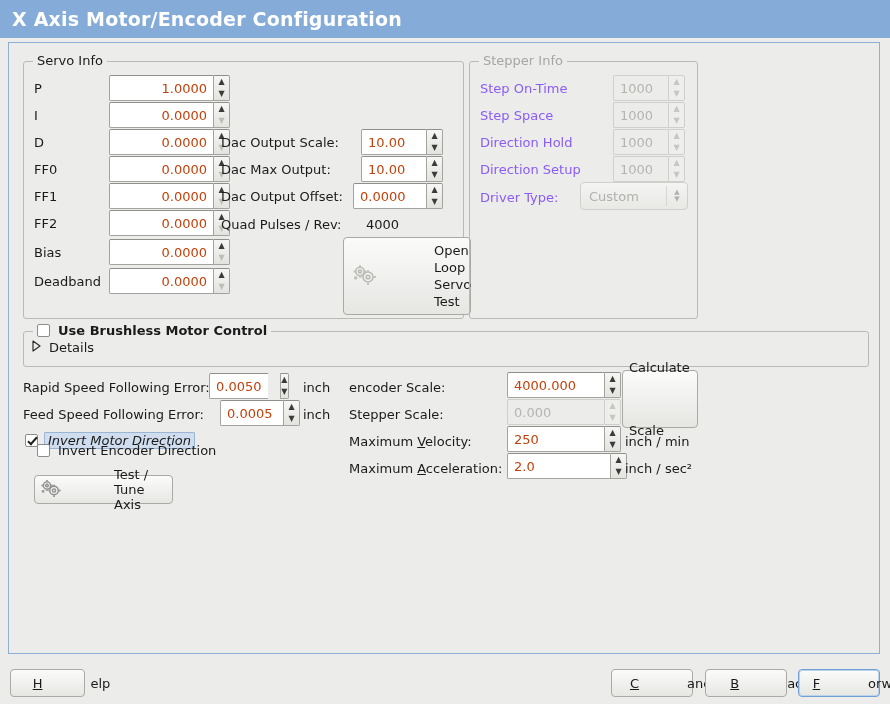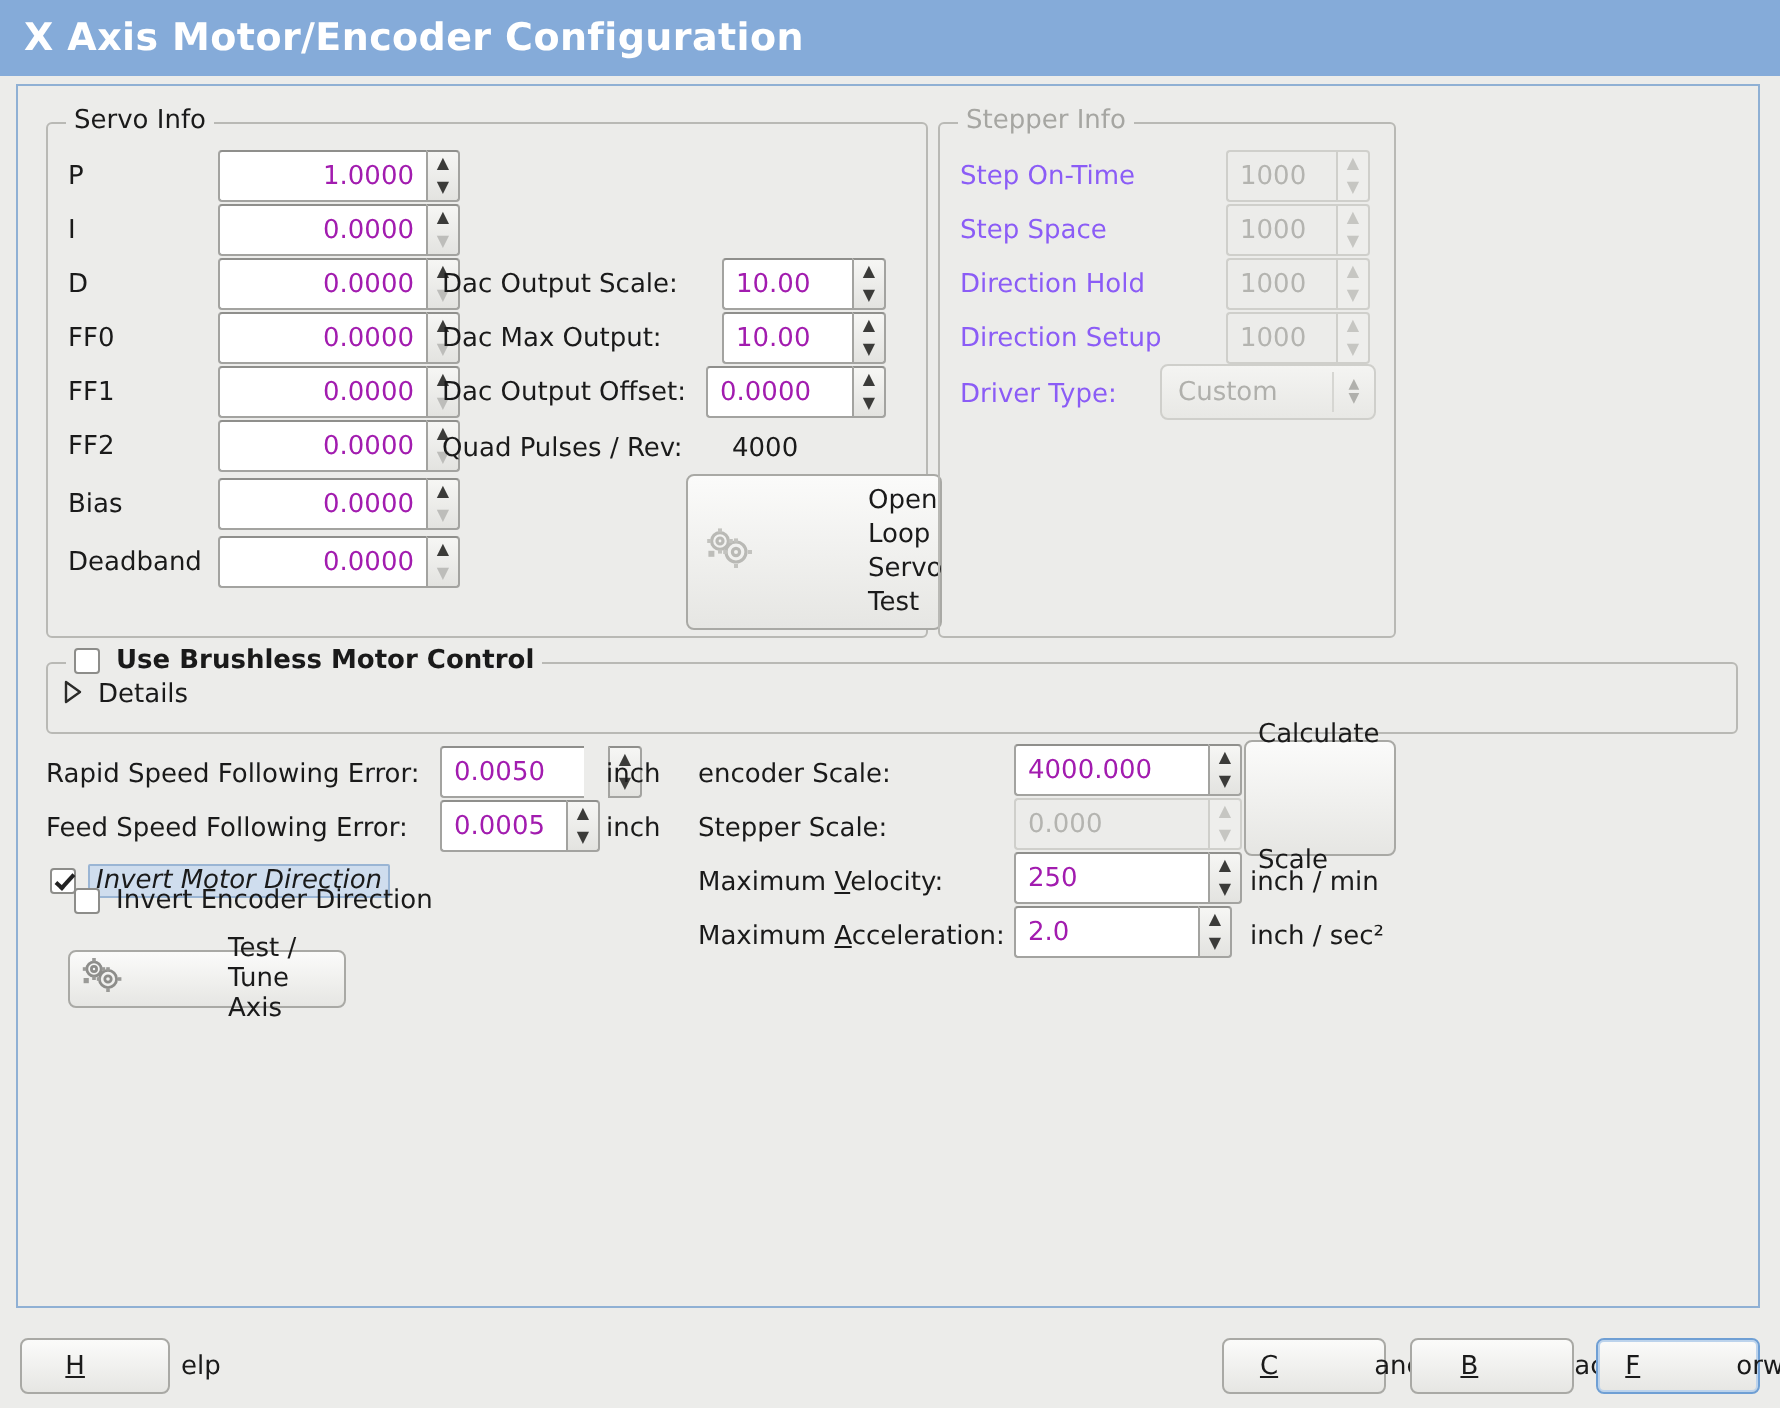--- a/index.html
+++ b/index.html
@@ -60,21 +60,21 @@
   .spin { position: absolute; display: flex; height: 26px; box-sizing: border-box; }
   .spin .entry {
     flex: 1 1 auto;
     background: #ffffff;
     border: 1px solid #a3a3a0;
     border-right: none;
     border-top-color: #8f8f8c;
     box-sizing: border-box;
     display: flex; align-items: center;
     font-size: 13px;
-    color: #a21caf;
+    color: #c2410c;
     padding: 0 6px;
     border-radius: 2px 0 0 2px;
   }
   .spin .entry.right { justify-content: flex-end; }
   .spin .entry.left { justify-content: flex-start; }
   .spin .btns {
     width: 17px;
     border: 1px solid #a3a3a0;
     border-top-color: #8f8f8c;
     background: linear-gradient(#f6f6f4, #e3e3e0);
@@ -369,21 +369,21 @@
         <span class="tri-outline">
           <svg width="9" height="12" viewBox="0 0 9 12">
               <path d="M1 1 L8 6 L1 11 Z" fill="none" stroke="#2b2b29" stroke-width="1.2" stroke-linejoin="round"></path>
             </svg>
         </span>
         <span>Details</span>
       </div>
     </div>
 
     <div class="lbl" style="left:14px; top:337px;">Rapid Speed Following Error:</div>
-    <div class="spin" style="left:211px; top:330px; width:101px;gap:12px;">
+    <div class="spin" style="left:200px; top:330px; width:80px;gap:12px;">
       <div class="entry left">0.0050</div>
       <div class="btns">
         <div class="ar up">▲</div>
         <div class="ar down">▼</div>
       </div>
     </div>
     <div class="lbl" style="left:294px; top:337px;">inch</div>
 
     <div class="lbl" style="left:14px; top:364px;">Feed Speed Following Error:</div>
     <div class="spin" style="left:211px; top:357px; width:80px;">
@@ -460,21 +460,21 @@
       <div class="btns">
         <div class="ar up">▲</div>
         <div class="ar down">▼</div>
       </div>
     </div>
     <div class="lbl" style="left:616px; top:391px;">inch / min</div>
 
     <div class="lbl" style="left:340px; top:418px;">
       <span>Maximum </span><span class="u">A</span><span>cceleration:</span>
     </div>
-    <div class="spin" style="left:498px; top:410px; width:109px;">
+    <div class="spin" style="left:498px; top:410px; width:120px;">
       <div class="entry left">2.0</div>
       <div class="btns">
         <div class="ar up">▲</div>
         <div class="ar down">▼</div>
       </div>
     </div>
     <div class="lbl" style="left:616px; top:418px;">inch / sec²</div>
 
   </div>
 

